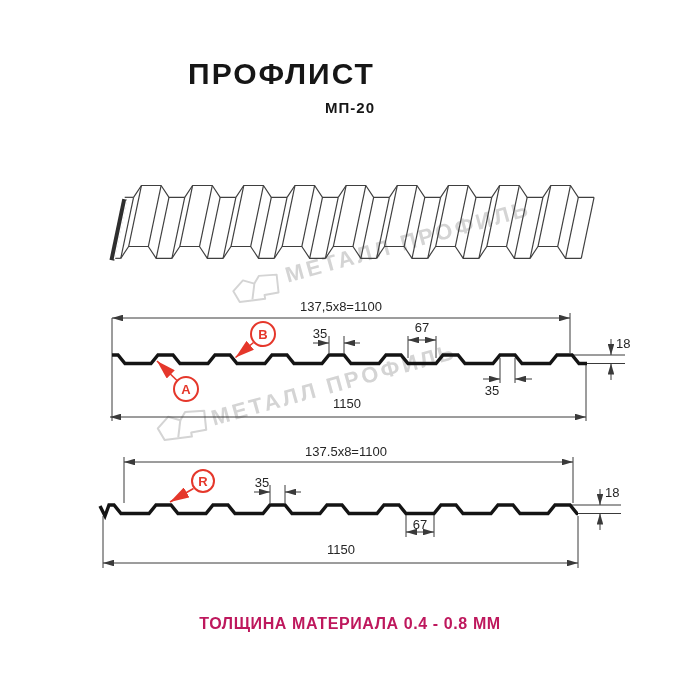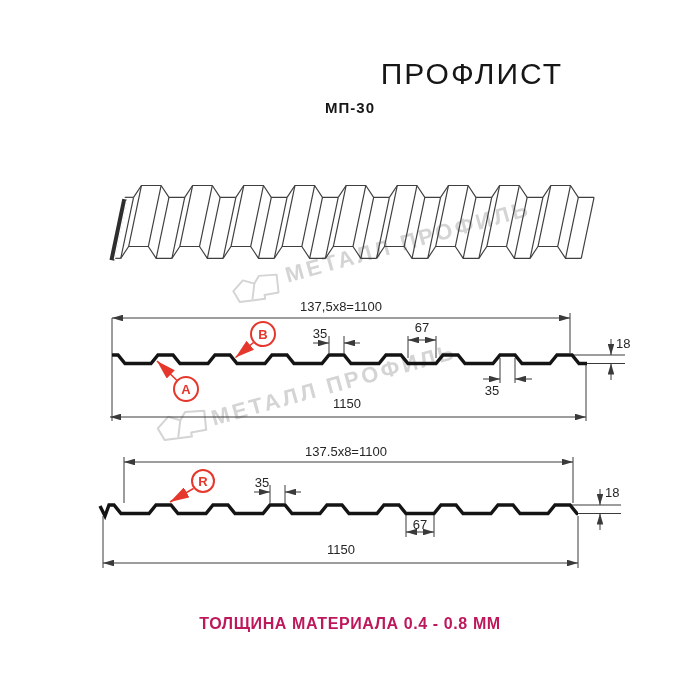--- a/index.html
+++ b/index.html
@@ -1,38 +1,38 @@
 <!DOCTYPE html>
 <html><head>
 <meta charset="utf-8">
 <style>
   html,body{margin:0;padding:0;background:#ffffff;}
   .page{position:relative;width:700px;height:700px;background:#fff;overflow:hidden;
         font-family:"Liberation Sans",sans-serif;}
-  .title{position:absolute;left:0;top:57px;width:563px;text-align:right;
-         font-size:30px;font-weight:400;letter-spacing:2px;color:#161616;}
+  .title{position:absolute;left:0;top:57px;width:563px;text-align:center;
+         font-size:30px;font-weight:700;letter-spacing:2px;color:#161616;}
   .subtitle{position:absolute;left:0;top:99px;width:700px;text-align:center;
          font-size:15px;font-weight:700;letter-spacing:1px;color:#161616;}
   .footer{position:absolute;left:0;top:615px;width:700px;text-align:center;
          font-size:16px;font-weight:700;letter-spacing:0.6px;color:#be185d;}
   .wm-text{position:absolute;white-space:nowrap;font-size:22px;font-weight:700;
          letter-spacing:3px;color:#d4d4d4;transform:rotate(-15.5deg);transform-origin:0 50%;}
   .abs{position:absolute;}
   svg{display:block;overflow:visible;}
   text{font-family:"Liberation Sans",sans-serif;}
   .dimtxt{font-size:13px;fill:#262626;}
   .redtxt{font-size:13px;font-weight:700;fill:#e5372b;}
 </style>
 </head>
 <body>
 
 <div class="page">
 
   <div class="title">ПРОФЛИСТ</div>
-  <div class="subtitle">МП-30</div>
+  <div class="subtitle">МП-20</div>
 
   <div class="abs" style="left:227px;top:266px;">
     <svg width="56" height="44" viewBox="0 0 88 48">
       <g fill="none" stroke="#d4d4d4" stroke-width="3" stroke-linejoin="round">
         <path d="M10,29 L25,12 L43,17 L50,5 L78,3 L81,31 L59,35 L60,41 L20,46 Z"></path>
         <path d="M43,17 L40,42"></path>
       </g>
     </svg>
   </div>
   <div class="wm-text" style="left:286px;top:263px;">МЕТАЛЛ ПРОФИЛЬ</div>

